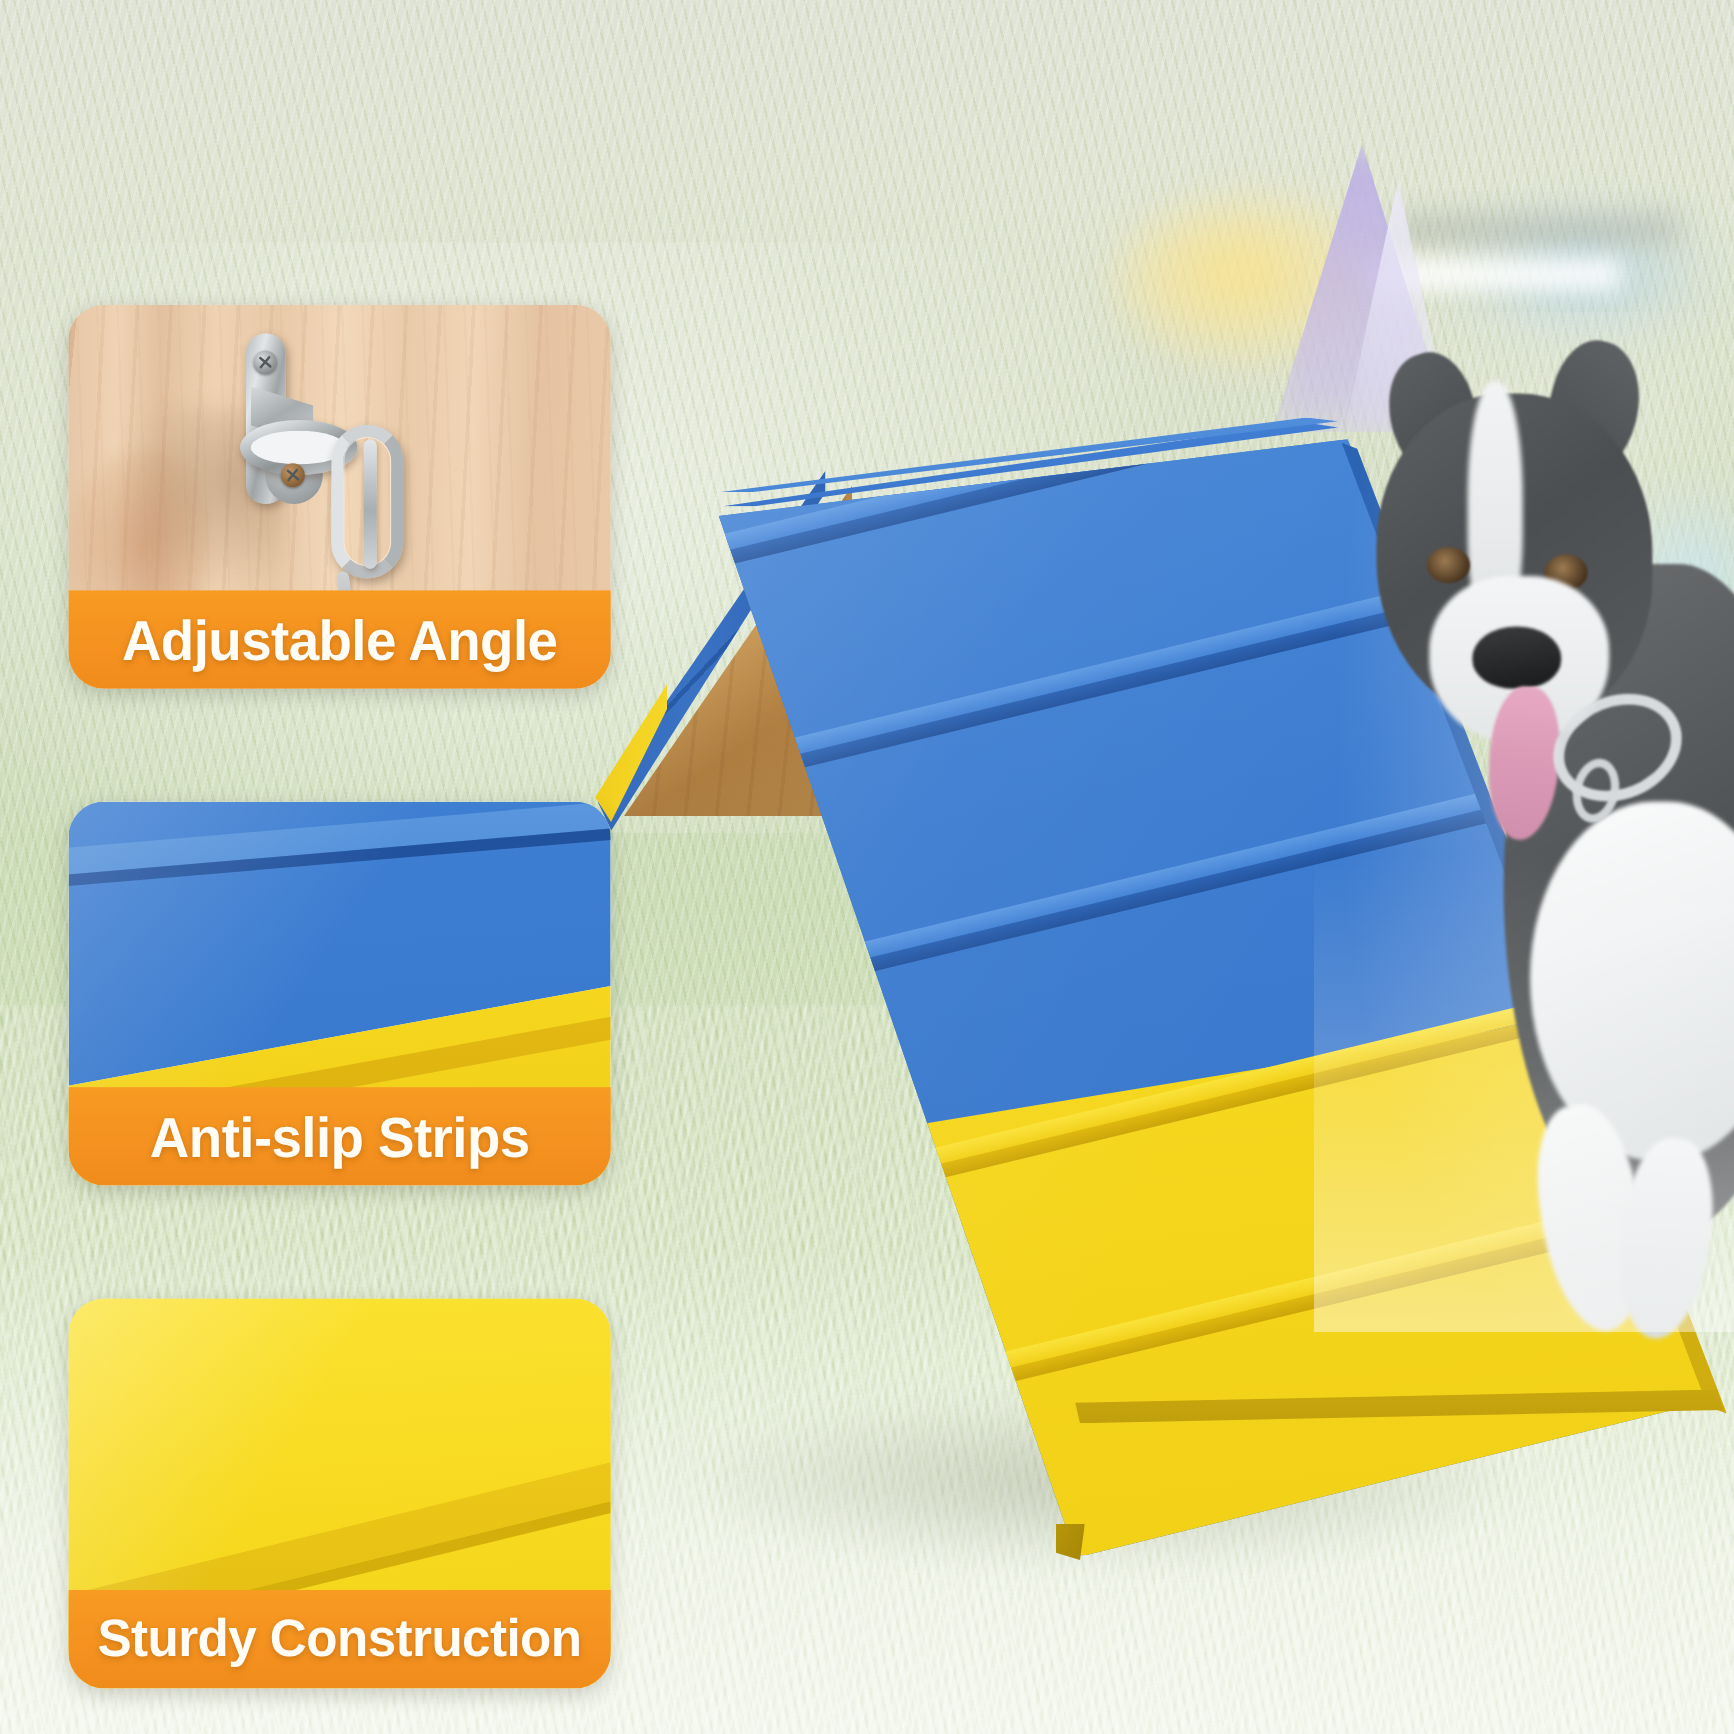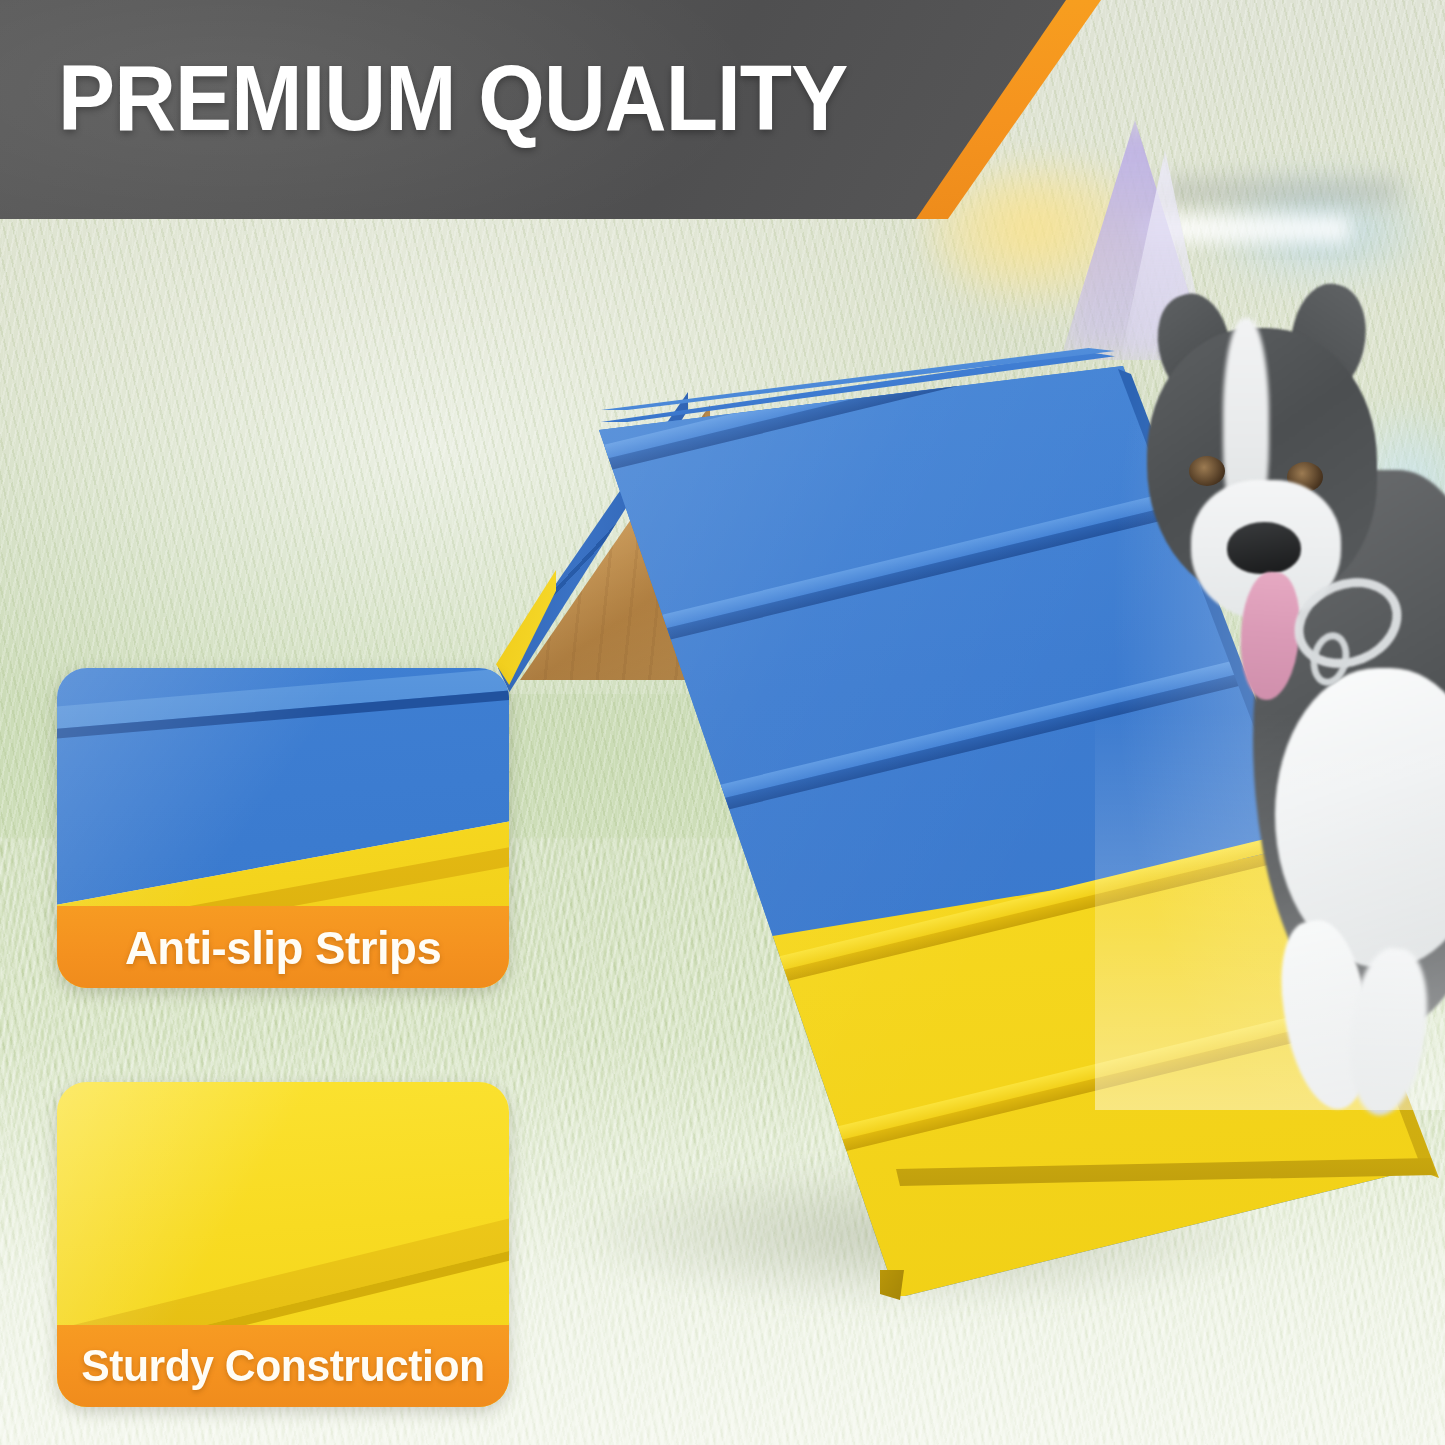--- a/index.html
+++ b/index.html
@@ -580,26 +580,40 @@
     <div class="dog-eye-l"></div>
     <div class="dog-eye-r"></div>
     <div class="dog-muzzle"></div>
     <div class="dog-nose"></div>
     <div class="dog-tongue"></div>
     <div class="dog-collar"></div>
     <div class="dog-tag"></div>
     <div class="dog-fade"></div>
   </div>
 
-  <div class="banner-wrap">
-    <div class="banner-orange"></div>
-    <div class="banner-gray"></div>
-    <div class="banner-title">PREMIUM QUALITY</div>
+
+  <div class="callout" id="callout-0">
+    <div class="callout-photo wood">
+      <div class="wood-grain"></div>
+      <div class="wood-knot"></div>
+      <div class="wood-shadow"></div>
+      <div class="bracket"></div>
+      <div class="bracket-foot"></div>
+      <div class="screw-plate"></div>
+      <div class="ring"></div>
+      <div class="carabiner"></div>
+      <div class="carabiner-gate"></div>
+      <div class="chain"></div>
+      <div class="screw s1"></div>
+      <div class="screw s2"></div>
+    </div>
+    <div class="callout-label">
+      <span>Adjustable Angle</span>
+    </div>
   </div>
-
 
   <div class="callout" id="callout-2">
     <div class="callout-photo plank-y">
       <div class="py-strip"></div>
       <div class="py-strip-edge"></div>
       <div class="py-gloss"></div>
     </div>
     <div class="callout-label">
       <span>Sturdy Construction</span>
     </div>

